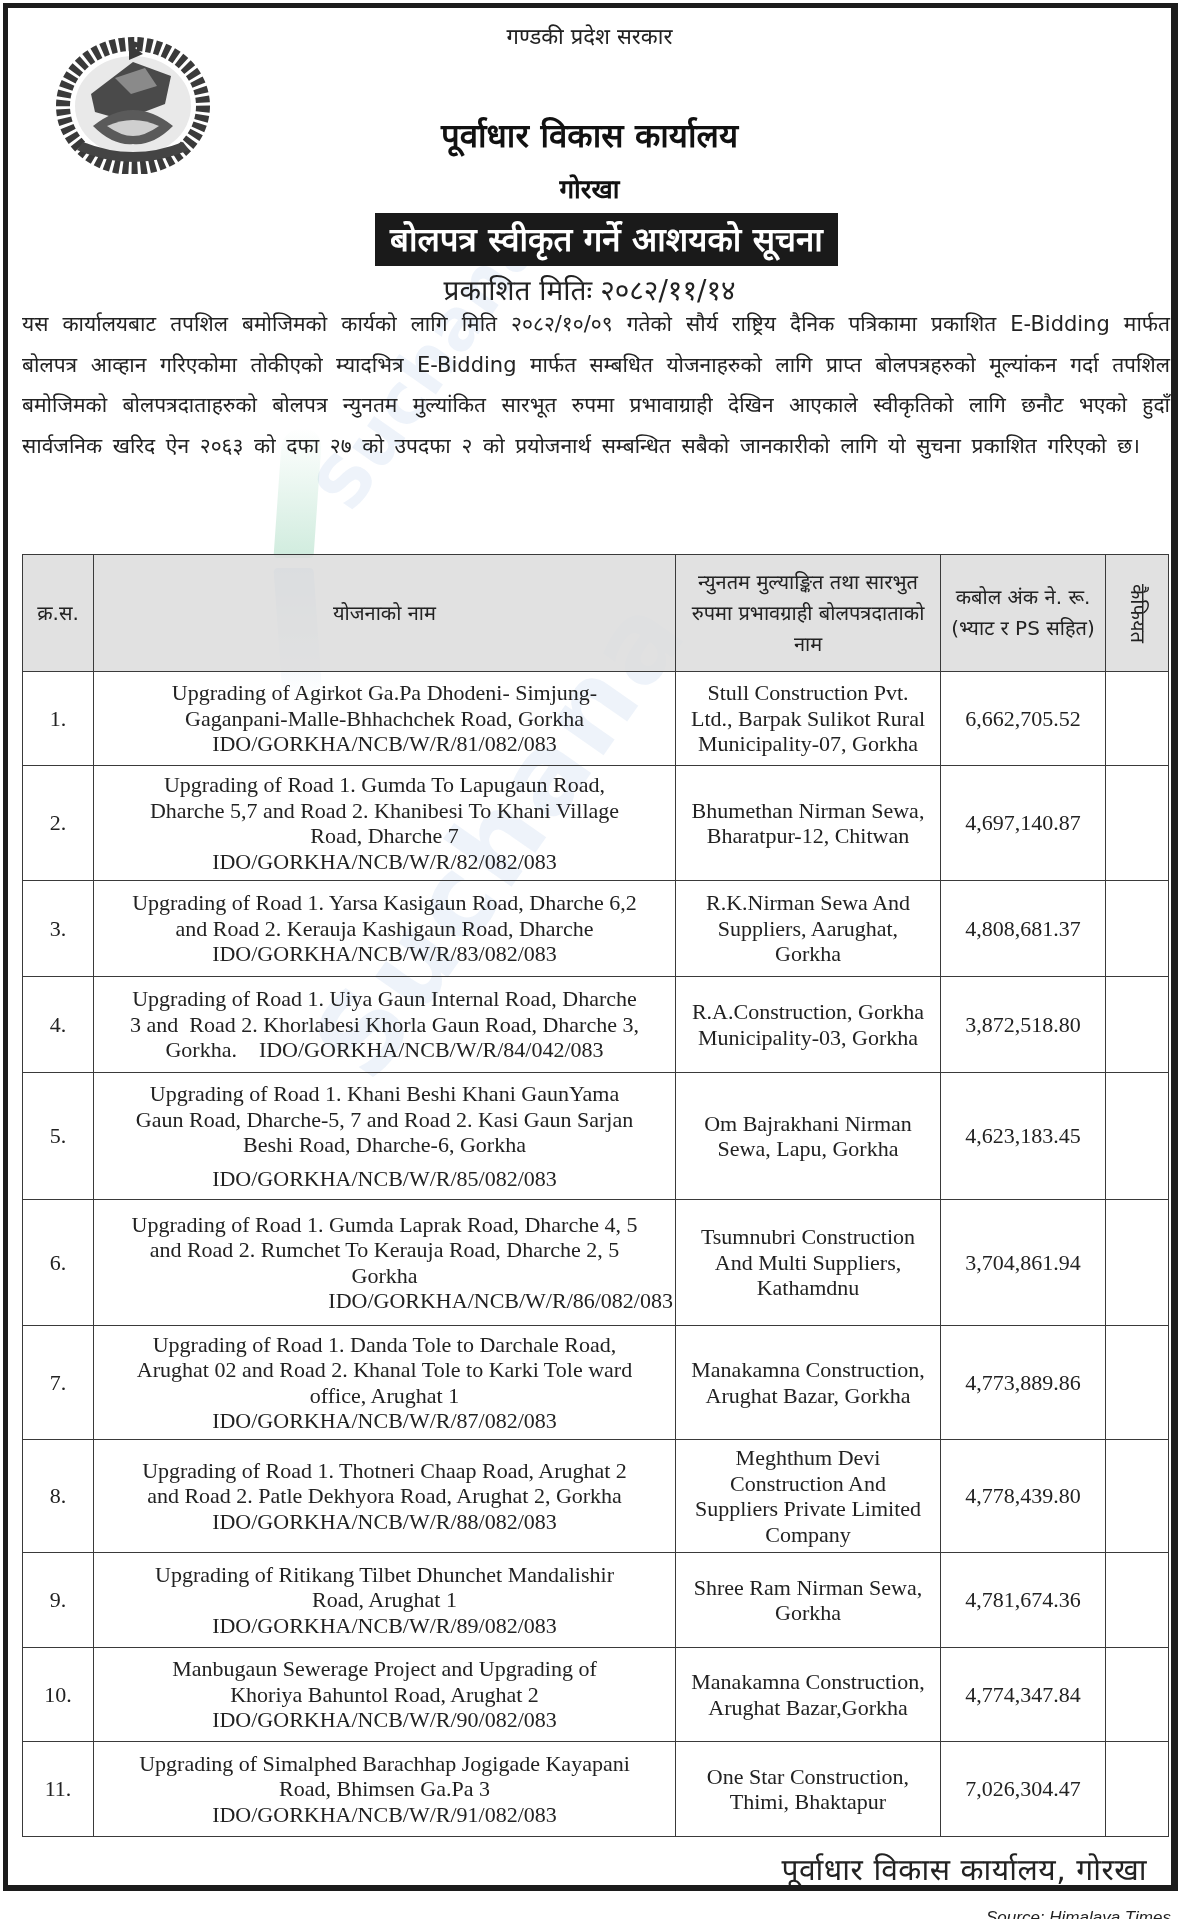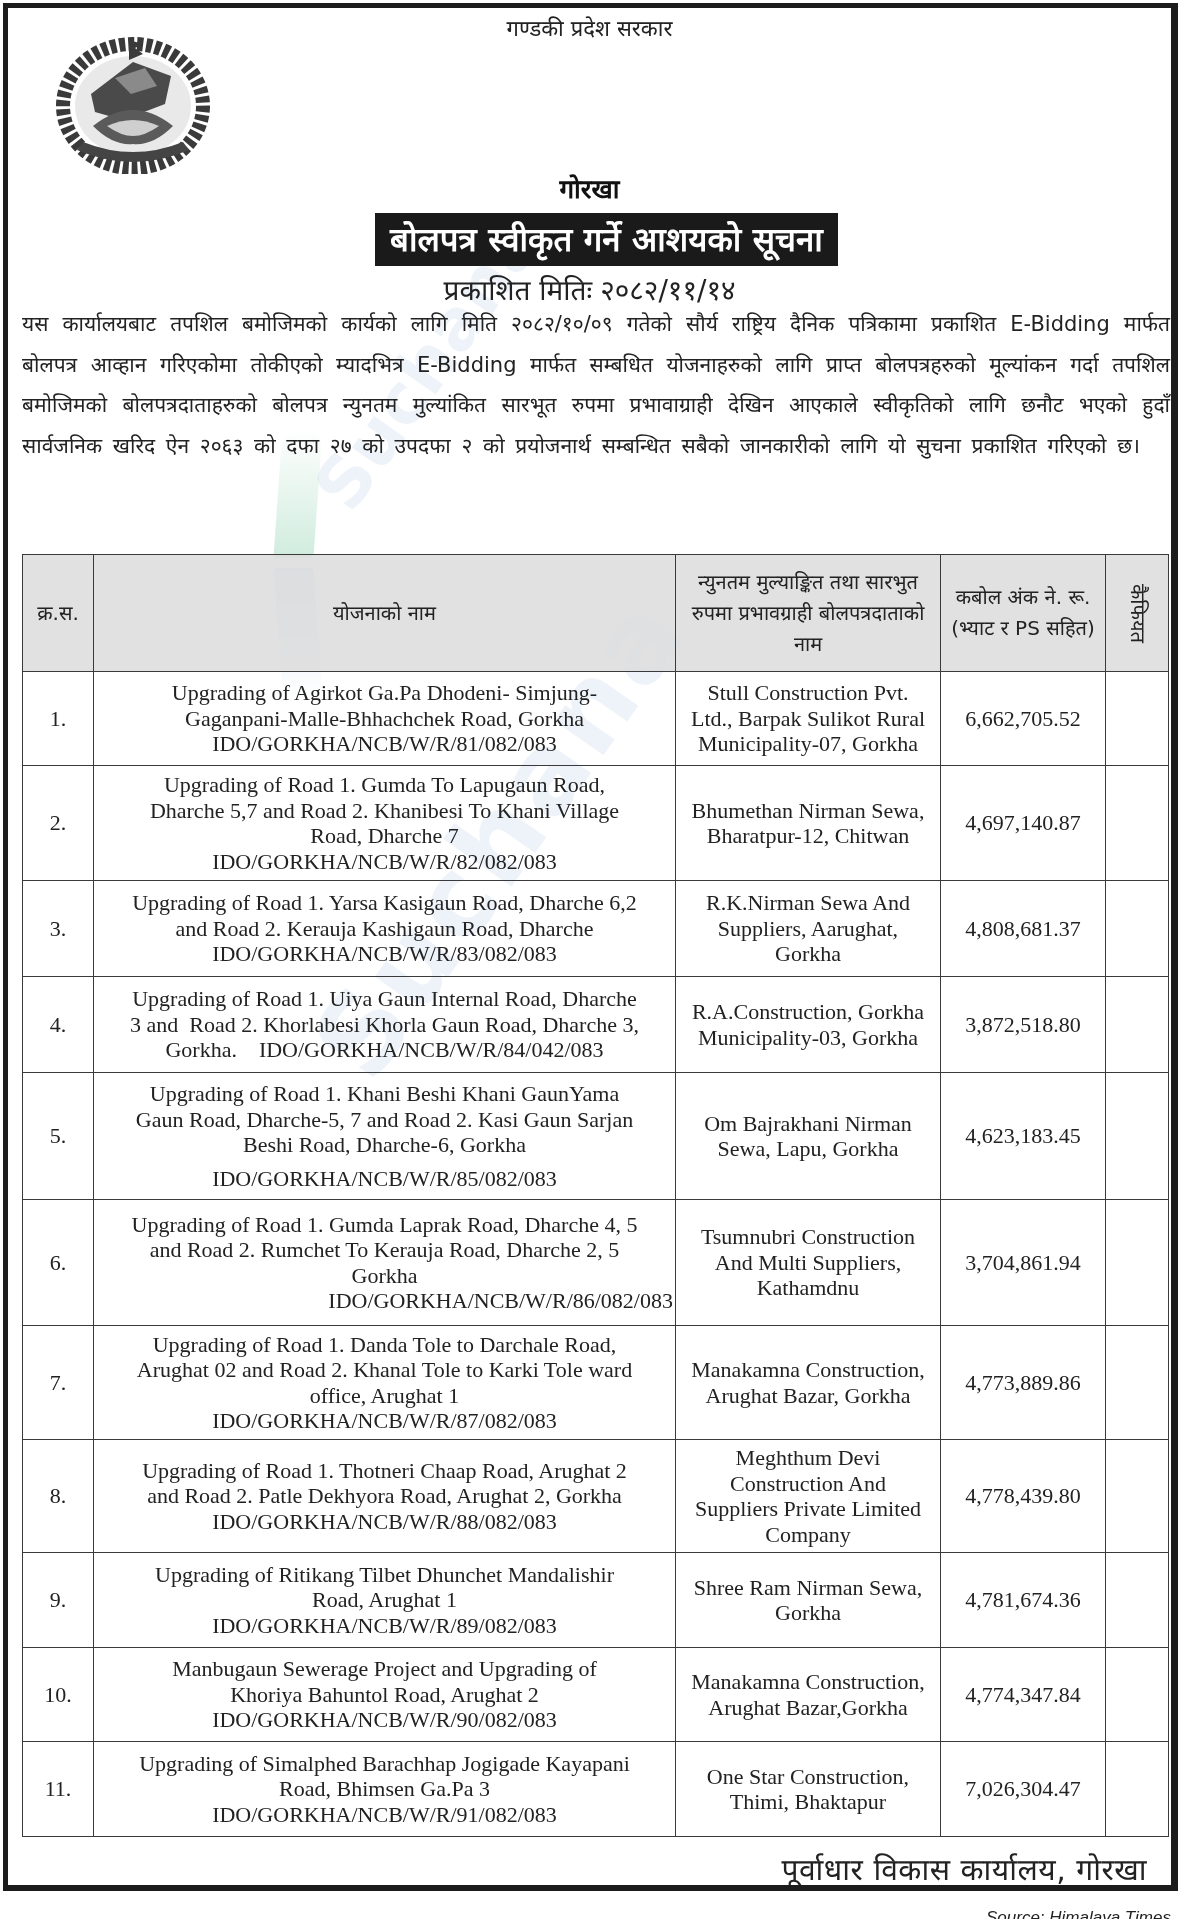--- a/index.html
+++ b/index.html
@@ -22,21 +22,21 @@
     letter-spacing: 4px;
   }
   .wm-text2 {
     left: 290px; top: 470px; font-family: "DejaVu Sans", sans-serif; font-weight: bold;
     font-size: 70px; color: rgba(90,140,210,0.10); transform: rotate(-55deg); transform-origin: left top;
   }
 
   
   .emblem { position: absolute; left: 45px; top: 26px; width: 160px; height: 140px; }
   .hdr { position: absolute; left: 0; width: 100%; text-align: center; white-space: nowrap; }
-  .hdr-gov { top: 4px; font-family: "DejaVu Sans", sans-serif; font-size: 22px; letter-spacing: 0px; color: #222; }
+  .hdr-gov { top: 12px; font-family: "DejaVu Sans", sans-serif; font-size: 22px; letter-spacing: 0px; color: #222; }
   .hdr-ministry { top: 54px; font-family: "DejaVu Sans", sans-serif; font-size: 31px; color: #222; }
   .hdr-office { top: 104px; font-family: "DejaVu Sans", sans-serif; font-size: 33px; font-weight: bold; color: #111; }
   .hdr-district { top: 162px; font-family: "DejaVu Sans", sans-serif; font-size: 26px; font-weight: bold; color: #111; }
   .title-box {
     position: absolute; left: 367px; top: 205px; width: 463px; height: 53px;
     background: #1a1a1a; color: #ffffff; text-align: center;
     font-family: "DejaVu Sans", sans-serif; font-size: 33px; font-weight: bold; line-height: 53px; white-space: nowrap;
   }
   .pub-date { position: absolute; left: 0; width: 100%; top: 262px; text-align: center; font-family: "DejaVu Sans", sans-serif; font-size: 28px; color: #222; white-space: nowrap; }
   .pub-date .lbl { margin-right: 8px; }
@@ -98,20 +98,21 @@
     <ellipse cx="80" cy="72" rx="58" ry="50" fill="#e9e9e9"></ellipse>
     <polygon points="38,60 80,28 118,42 112,70 70,86 42,78" fill="#4a4a4a"></polygon>
     <polygon points="62,44 92,34 104,52 78,60" fill="#8a8a8a"></polygon>
     <path d="M40 92 Q80 60 120 92 Q100 112 80 110 Q60 112 40 92 Z" fill="#5a5a5a"></path>
     <path d="M54 92 Q80 80 106 92 Q92 102 80 102 Q68 102 54 92 Z" fill="#cfcfcf"></path>
     <polygon points="76,6 76,26 90,20 82,14 90,10" fill="#3a3a3a"></polygon>
     <path d="M24 116 Q80 140 136 116 L130 108 Q80 128 30 108 Z" fill="#444"></path>
   </svg>
 
   <div class="hdr hdr-gov">गण्डकी प्रदेश सरकार</div>
+  <div class="hdr hdr-office">पूर्वाधार विकास कार्यालय</div>
   <div class="hdr hdr-district">गोरखा</div>
 
   <div class="title-box">बोलपत्र स्वीकृत गर्ने आशयको सूचना</div>
 
   <div class="pub-date">
     <span class="lbl">प्रकाशित मितिः</span><span>२०८२/११/१४</span>
   </div>
 
   <p class="body-para">यस कार्यालयबाट तपशिल बमोजिमको कार्यको लागि मिति २०८२/१०/०९ गतेको सौर्य राष्ट्रिय दैनिक पत्रिकामा प्रकाशित E-Bidding मार्फत बोलपत्र आव्हान गरिएकोमा तोकीएको म्यादभित्र E-Bidding मार्फत सम्बधित योजनाहरुको लागि प्राप्त बोलपत्रहरुको मूल्यांकन गर्दा तपशिल बमोजिमको बोलपत्रदाताहरुको बोलपत्र न्युनतम मुल्यांकित सारभूत रुपमा प्रभावाग्राही देखिन आएकाले स्वीकृतिको लागि छनौट भएको हुदाँ सार्वजनिक खरिद ऐन २०६३ को दफा २७ को उपदफा २ को प्रयोजनार्थ सम्बन्धित सबैको जानकारीको लागि यो सुचना प्रकाशित गरिएको छ।</p>
 

